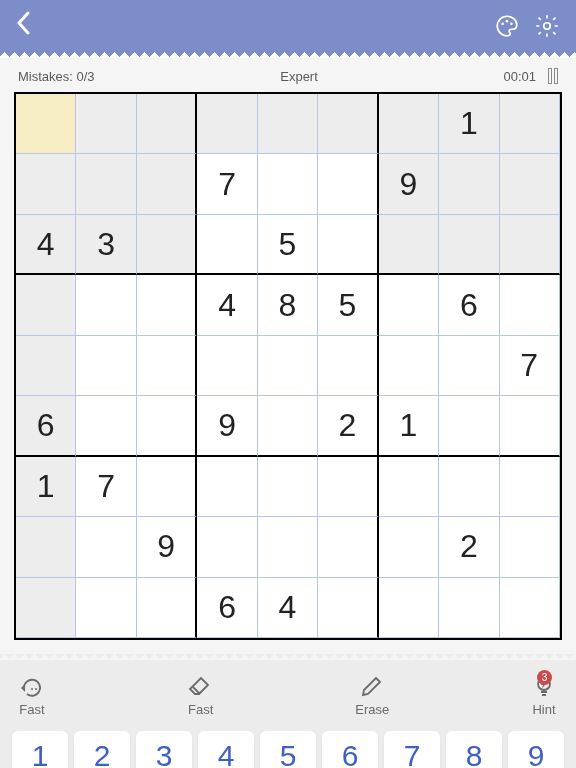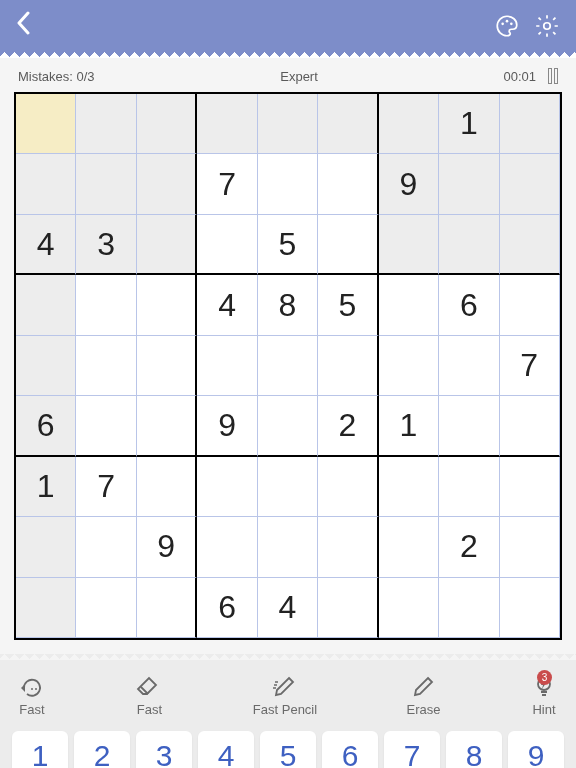--- a/index.html
+++ b/index.html
@@ -264,27 +264,20 @@
   <div class="tool">
     <svg width="28" height="24" viewBox="0 0 28 24">
         <path fill="none" stroke="#6a6a6a" stroke-width="1.8" d="M8 20l-5-5 11-11 7 7-9 9z"></path>
         <path fill="none" stroke="#6a6a6a" stroke-width="1.8" d="M6 13l7 7"></path>
       </svg>
     <span>Fast</span>
   </div>
   <div class="tool">
     <svg width="28" height="24" viewBox="0 0 28 24">
         <path fill="none" stroke="#6a6a6a" stroke-width="1.8" d="M18 4l4 4-12 12-5 1 1-5z"></path>
-        <path stroke="#6a6a6a" stroke-width="1.4" d="M4 8h3M3 11h3M2 14h3"></path>
-      </svg>
-    <span>Fast Pencil</span>
-  </div>
-  <div class="tool">
-    <svg width="28" height="24" viewBox="0 0 28 24">
-        <path fill="none" stroke="#6a6a6a" stroke-width="1.8" d="M18 4l4 4-12 12-5 1 1-5z"></path>
       </svg>
     <span>Erase</span>
   </div>
   <div class="tool">
     <svg width="28" height="24" viewBox="0 0 28 24">
         <circle cx="14" cy="10" r="6" fill="none" stroke="#6a6a6a" stroke-width="1.8"></circle>
         <path stroke="#6a6a6a" stroke-width="1.8" d="M11 18h6M12 21h4"></path>
         <path fill="#6a6a6a" d="M13 6l-2 5h2l-1 4 4-6h-2l1-3z"></path>
       </svg>
     <span class="badge">3</span>

